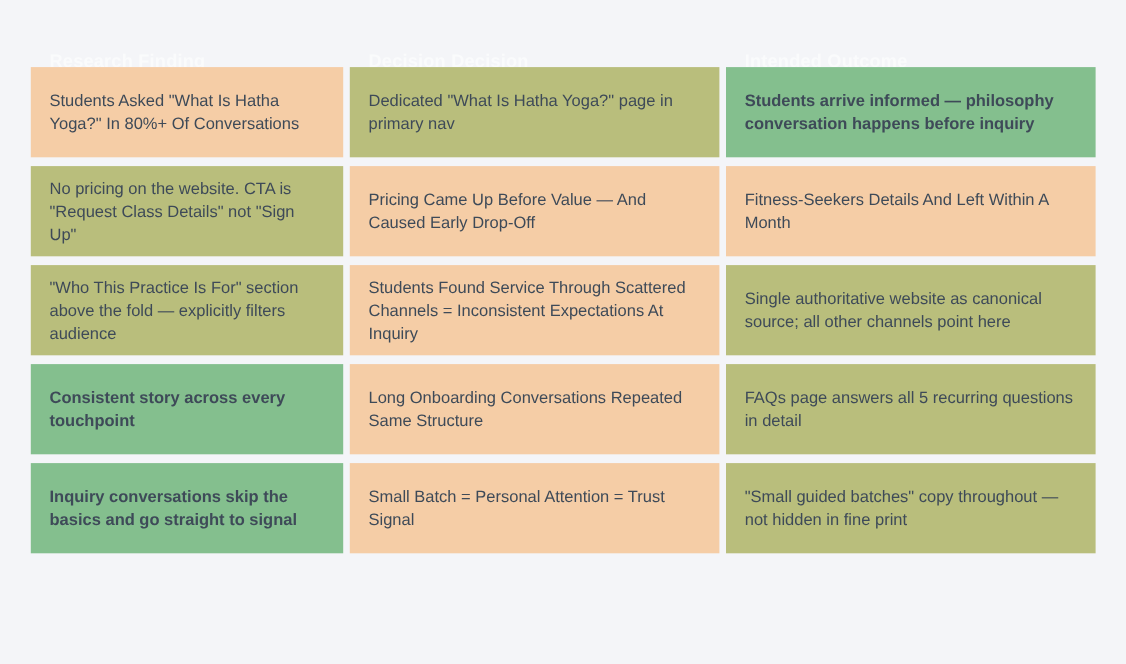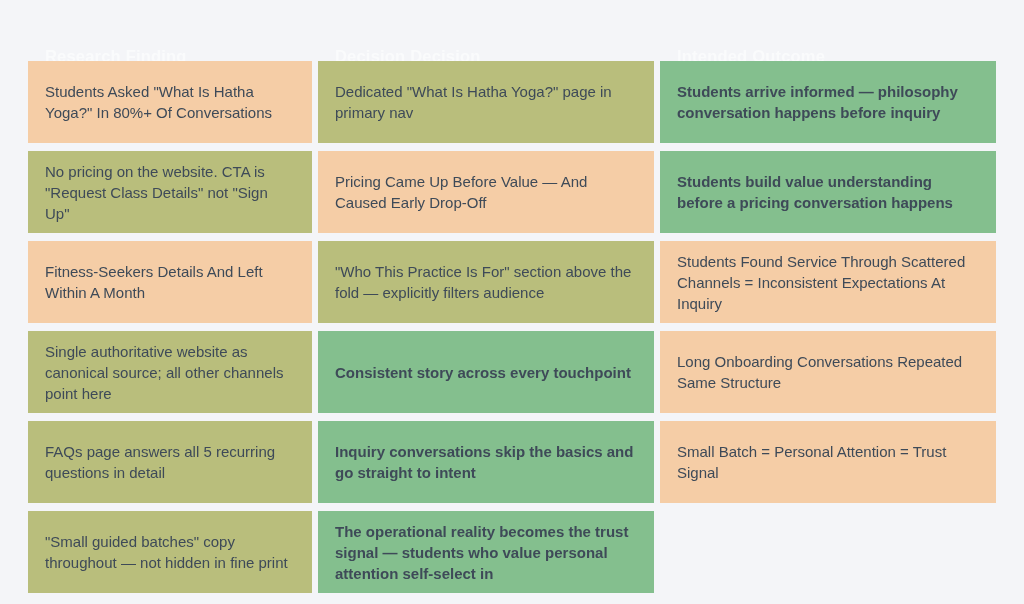--- a/index.html
+++ b/index.html
@@ -54,29 +54,27 @@
   <div class="cell head">Research Finding</div>
   <div class="cell head">Decision Decision</div>
   <div class="cell head">Intended Outcome</div>
 
   <div class="cell finding">Students Asked "What Is Hatha Yoga?" In 80%+ Of Conversations</div>
   <div class="cell decision">Dedicated "What Is Hatha Yoga?" page in primary nav</div>
   <div class="cell outcome">Students arrive informed — philosophy conversation happens before inquiry</div>
 
   <div class="cell decision">No pricing on the website. CTA is "Request Class Details" not "Sign Up"</div>
   <div class="cell finding">Pricing Came Up Before Value — And Caused Early Drop-Off</div>
-  <div class="cell outcome">Students build value understanding before a pricing conversation happens</div>
 
   <div class="cell finding">Fitness-Seekers Details And Left Within A Month</div>
   <div class="cell decision">"Who This Practice Is For" section above the fold — explicitly filters audience</div>
 
   <div class="cell finding">Students Found Service Through Scattered Channels = Inconsistent Expectations At Inquiry</div>
   <div class="cell decision">Single authoritative website as canonical source; all other channels point here</div>
   <div class="cell outcome">Consistent story across every touchpoint</div>
 
   <div class="cell finding">Long Onboarding Conversations Repeated Same Structure</div>
   <div class="cell decision">FAQs page answers all 5 recurring questions in detail</div>
-  <div class="cell outcome">Inquiry conversations skip the basics and go straight to intent</div>
+  <div class="cell outcome">Inquiry conversations skip the basics and go straight to signal</div>
 
   <div class="cell finding">Small Batch = Personal Attention = Trust Signal</div>
   <div class="cell decision">"Small guided batches" copy throughout — not hidden in fine print</div>
-  <div class="cell outcome">The operational reality becomes the trust signal — students who value personal attention self-select in</div>
 </div>
 
 </body></html>

